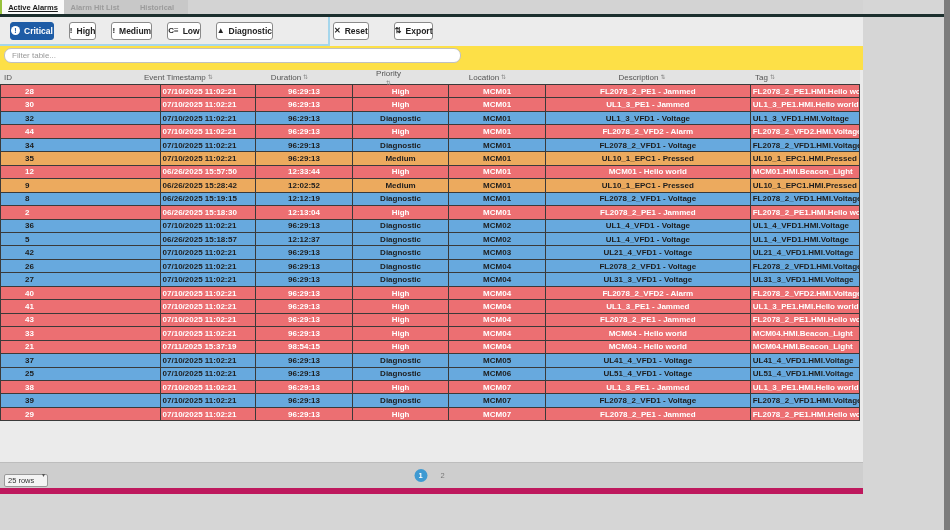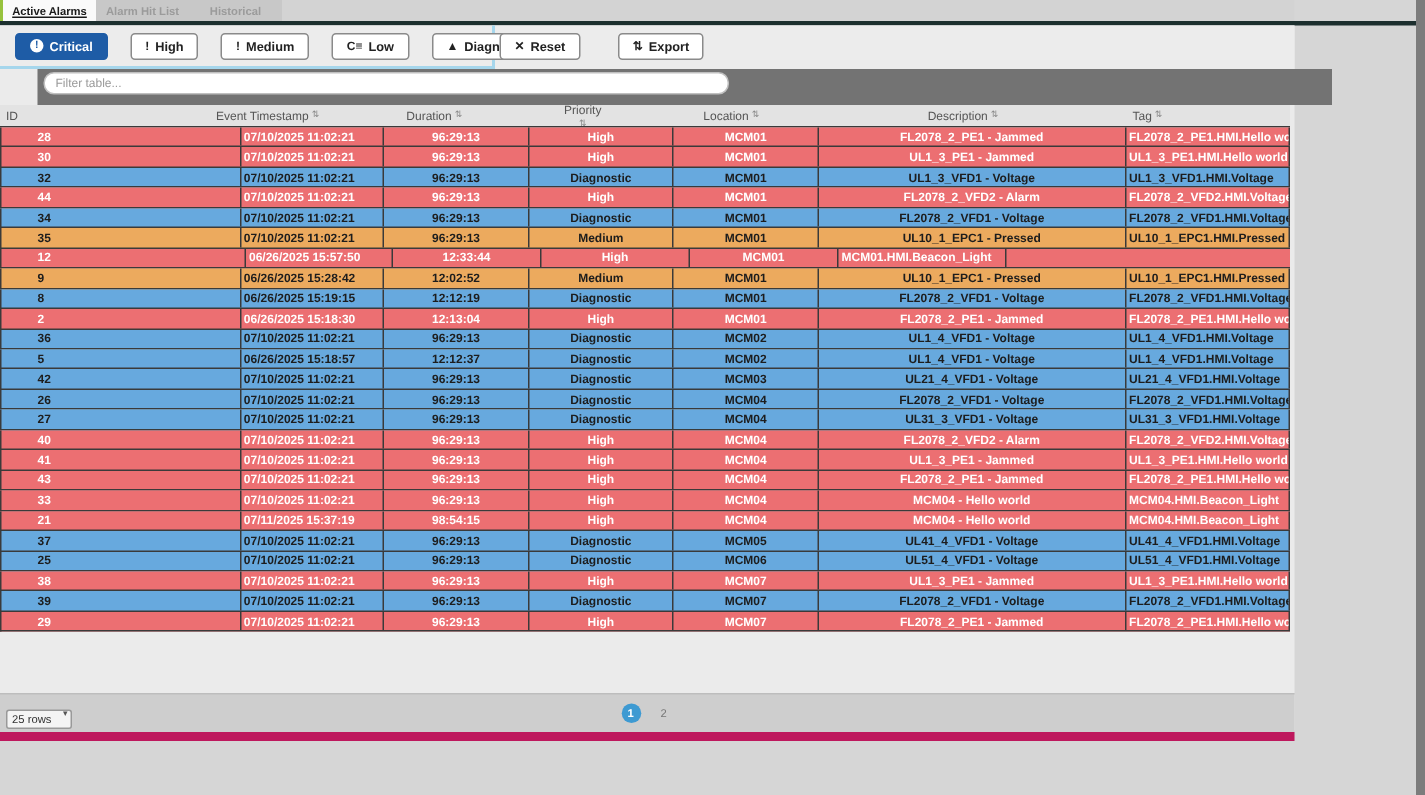--- a/index.html
+++ b/index.html
@@ -15,32 +15,32 @@
   .darkbar{position:absolute;left:0;top:14px;width:944px;height:3px;background:var(--dark_bar);}
 
   
   .panel{position:absolute;left:0;top:17px;width:863px;height:470px;background:#ebebeb;}
 
   
   .toolbar{position:relative;width:863px;height:29px;background:#ececec;}
   .filter-group{position:absolute;left:0;top:0;width:318px;height:27px;
     border-right:2px solid var(--filter_box_border);border-bottom:2px solid var(--filter_box_border);
     display:flex;align-items:center;gap:15px;padding-left:10px;box-sizing:content-box;}
-  .btn{display:inline-flex;align-items:center;gap:4px;height:18px;padding:0 9px;background:#ffffff;
+  .btn{display:inline-flex;align-items:center;gap:4px;height:18px;padding:0 0;background:#ffffff;
     border:1px solid #8a8a8a;border-radius:3px;font-family:"Liberation Sans",sans-serif;
     font-size:8.5px;font-weight:bold;color:#222;cursor:pointer;white-space:nowrap;text-align:right;}
   .btn .ic{font-size:8px;font-weight:bold;line-height:1;}
   .btn-critical{background:var(--critical_button);border-color:var(--critical_button);color:#fff;}
   .ic-circle{display:inline-flex;align-items:center;justify-content:center;width:9px;height:9px;
     border-radius:50%;background:#fff;color:var(--critical_button);font-size:7px;font-weight:bold;line-height:1;}
   .ic-tri{font-size:7px;line-height:1;}
   .actions{position:absolute;left:333px;top:0;height:27px;display:flex;align-items:center;gap:25px;}
 
   
-  .filterrow{position:relative;width:863px;height:24px;background:#737373;margin-left:25px;}
+  .filterrow{position:relative;width:863px;height:24px;background:#fde047;}
   .filterrow input{position:absolute;left:4px;top:2px;width:448px;height:13px;border:1px solid #c0c0c0;
     border-radius:7px;background:#fff;font-family:"Liberation Sans",sans-serif;font-size:8px;
     padding:0 0 0 7px;color:#333;outline:none;}
   .filterrow input::placeholder{color:#999;}
 
   
   .table{position:relative;width:860px;}
   .thead{display:flex;height:14px;background:#e3e3e3;align-items:center;}
   .hcell{display:flex;align-items:center;justify-content:center;gap:2px;height:14px;
     font-size:8px;color:#555;box-sizing:border-box;cursor:pointer;}
@@ -216,20 +216,21 @@
             <div class="cell c4">MCM01</div>
             <div class="cell c5">UL10_1_EPC1 - Pressed</div>
             <div class="cell c6">UL10_1_EPC1.HMI.Pressed</div>
           </div>
           <div class="trow row-high">
             <div class="cell c0">12</div>
             <div class="cell c1">06/26/2025 15:57:50</div>
             <div class="cell c2">12:33:44</div>
             <div class="cell c3">High</div>
             <div class="cell c4">MCM01</div>
+            <div class="cell c5">MCM01 - Hello world</div>
             <div class="cell c6">MCM01.HMI.Beacon_Light</div>
           </div>
           <div class="trow row-medium">
             <div class="cell c0">9</div>
             <div class="cell c1">06/26/2025 15:28:42</div>
             <div class="cell c2">12:02:52</div>
             <div class="cell c3">Medium</div>
             <div class="cell c4">MCM01</div>
             <div class="cell c5">UL10_1_EPC1 - Pressed</div>
             <div class="cell c6">UL10_1_EPC1.HMI.Pressed</div>

